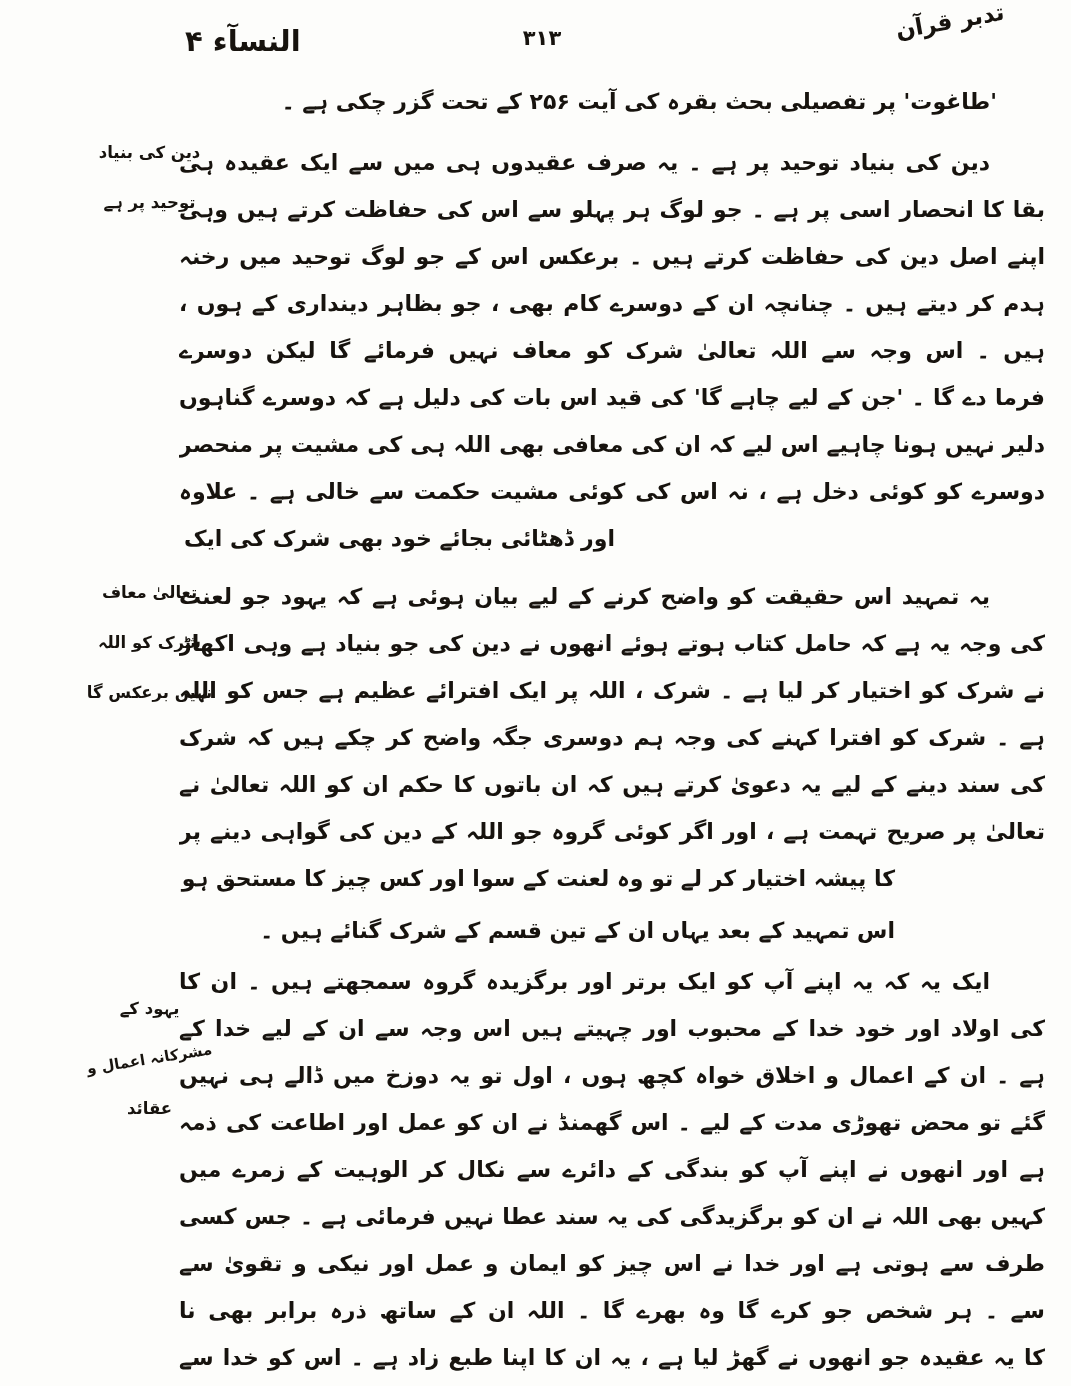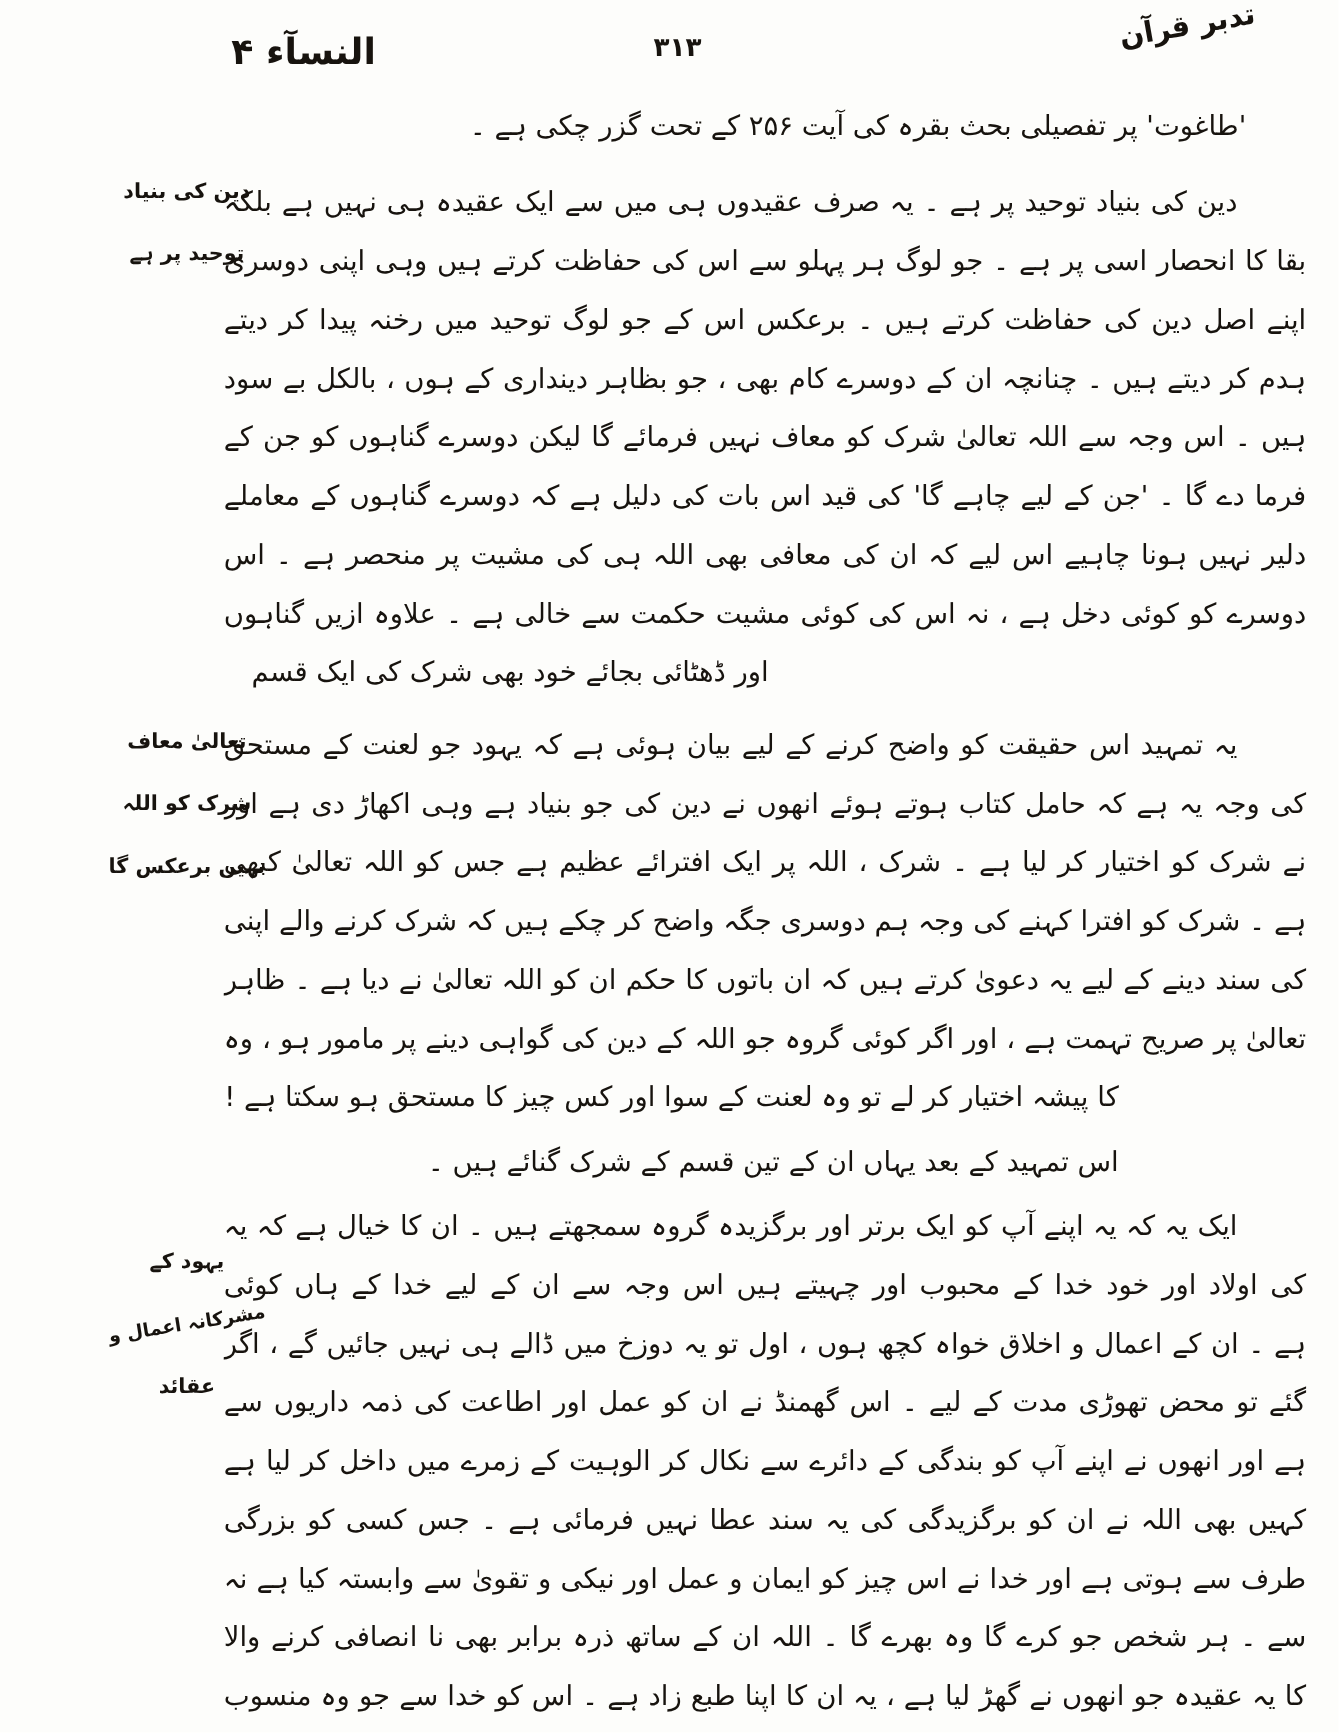--- a/index.html
+++ b/index.html
@@ -27,21 +27,21 @@
   .surah-title {
     position:absolute; top:24px; left:185px;
     font-size:29px; font-weight:bold;
   }
   
   .main-text {
     position:absolute; top:76px; right:26px; width:866px;
   }
   .t-line {
     height:47px; line-height:47px;
-    font-size:22px; font-weight:normal;
+    font-size:22px; font-weight:bold;
     text-align:justify; text-align-last:justify;
     overflow:hidden;
   }
   .intro {
     height:52px; line-height:52px;
     padding-right:48px;
     text-align:right; text-align-last:right;
   }
   .para { margin-top:11px; }
   #para-1 .t-line:first-child,

